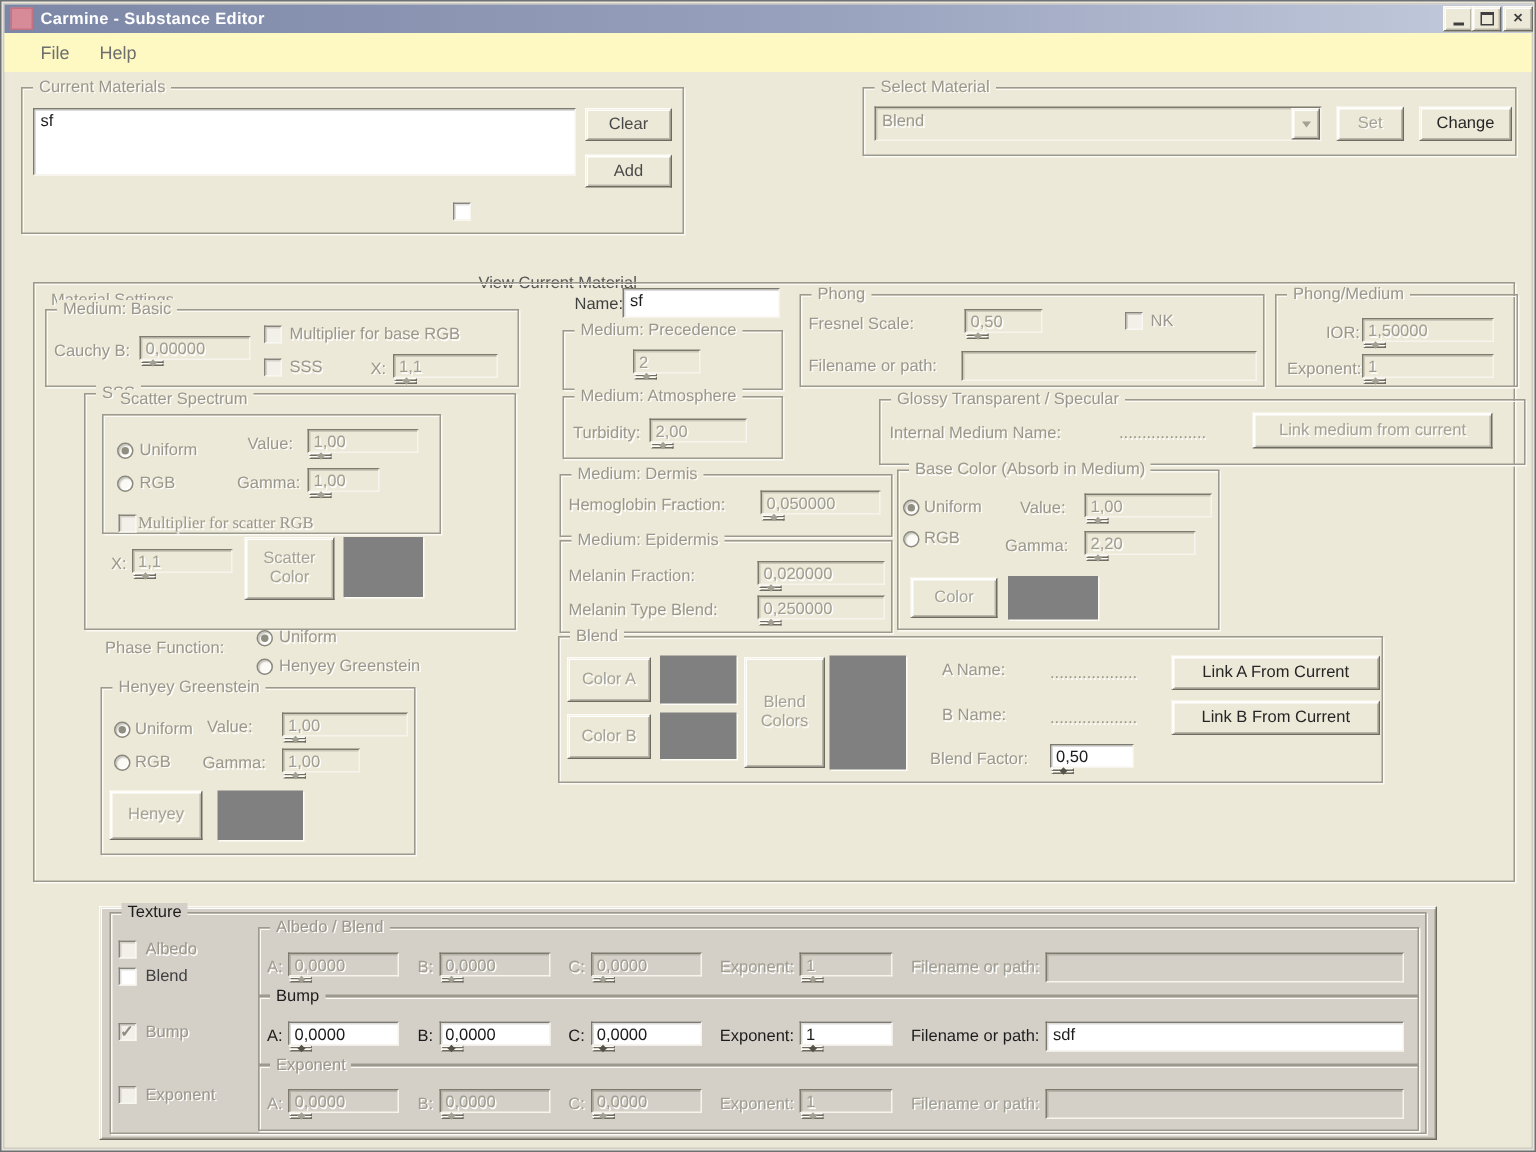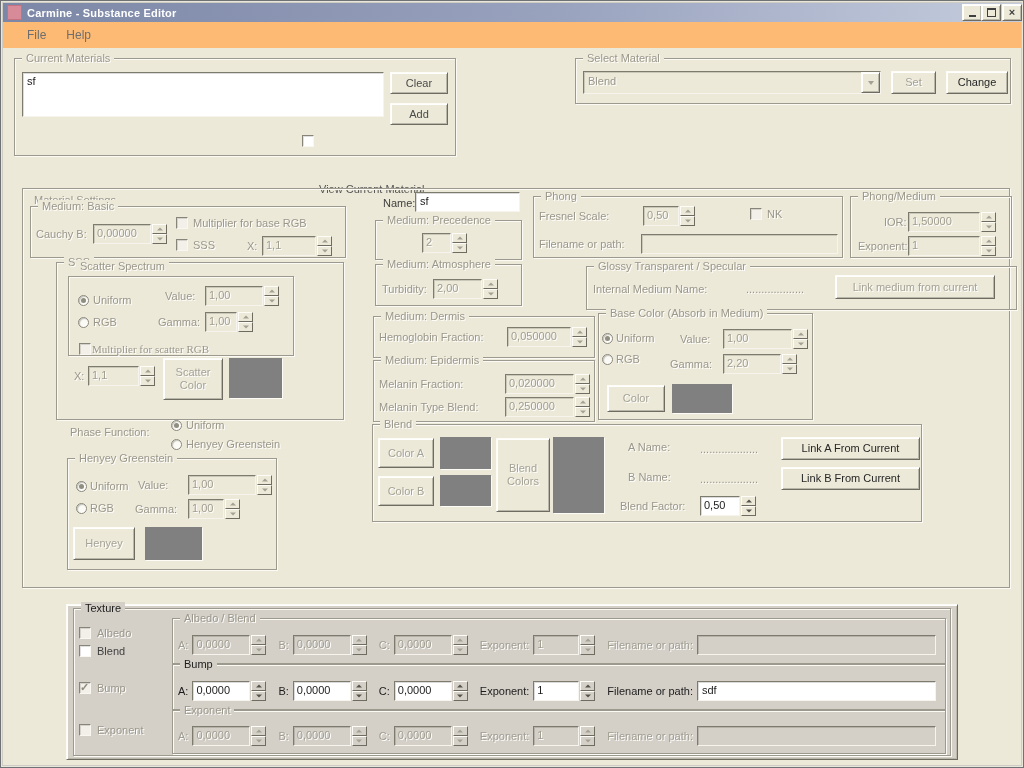--- a/index.html
+++ b/index.html
@@ -13,21 +13,21 @@
   .appicon{width:13px;height:13px;margin-left:4px;background:#d78b99;border:1px solid #c5717f;}
   .apptitle{color:#fff;font-weight:bold;font-size:11px;margin-left:5px;letter-spacing:.2px;}
   .wbtn{position:absolute;top:4px;width:18px;height:15px;background:#ECE9D8;
     border:1px solid;border-color:#fdfcf7 #6e6b60 #6e6b60 #fdfcf7;
     box-shadow:inset 1px 1px 0 #fff, inset -1px -1px 0 #b9b6aa;
     display:flex;align-items:center;justify-content:center;color:#3f3f3f;}
   .glyph-min{width:7px;height:2px;background:#3f3f3f;margin-top:7px;}
   .glyph-max{width:7px;height:6px;border:1px solid #3f3f3f;border-top-width:2px;}
   .glyph-close{font-size:11px;font-weight:bold;line-height:1;}
   
-  .menubar{position:absolute;left:3px;top:22px;right:3px;height:26px;background:#fdba74;
+  .menubar{position:absolute;left:3px;top:22px;right:3px;height:26px;background:#fef9c3;
     display:flex;align-items:center;padding-left:18px;box-sizing:border-box;}
   .menuitem{padding:2px 6px;color:#6e6e6e;font-size:12px;}
   
   .g{position:absolute;border:1px solid #9c9a8f;box-shadow:inset 1px 1px 0 #fbfaf5, 1px 1px 0 #fbfaf5;}
   .gl{position:absolute;padding:0 4px;background:var(--panel,#ECE9D8);white-space:nowrap;
       color:#9b978b;text-shadow:1px 1px 0 #fff;font-size:11px;}
   .gl.dark{color:#1c1c1c;text-shadow:none;}
   
   .lb{position:absolute;white-space:nowrap;color:#9b978b;text-shadow:1px 1px 0 #fff;font-size:11px;}
   .lb.dark{color:#3f3f3f;text-shadow:none;}
@@ -38,21 +38,21 @@
     box-shadow:inset 1px 1px 0 #fff, inset -1px -1px 0 #b9b6aa;
     color:#4a4a4a;font-size:11px;line-height:1.15;box-sizing:border-box;}
   .btn.dark{color:#262626;}
   .btn.dis{color:#a5a296;text-shadow:1px 1px 0 #fff;}
   
   .fld{position:absolute;background:#fff;border:1px solid;border-color:#7d7a6e #f6f4ec #f6f4ec #7d7a6e;
     box-shadow:inset 1px 1px 0 rgba(0,0,0,.14);padding:2px 4px;color:#1c1c1c;
     white-space:nowrap;overflow:hidden;box-sizing:border-box;font-size:11px;}
   .fld.dis{background:transparent;color:#a09d91;text-shadow:1px 1px 0 #fff;}
   
-  .spin{display:inline-flex;height:20px;box-sizing:border-box;}
+  .spin{display:inline-flex;height:20px;box-sizing:border-box;flex-direction:column;}
   .spin.abs{position:absolute;}
   .sfield{flex:1;background:#fff;border:1px solid;border-color:#7d7a6e #f6f4ec #f6f4ec #7d7a6e;
     box-shadow:inset 1px 1px 0 rgba(0,0,0,.14);padding:2px 3px;color:#1c1c1c;
     white-space:nowrap;overflow:hidden;box-sizing:border-box;}
   .spin.dis .sfield{background:transparent;color:#a09d91;text-shadow:1px 1px 0 #fff;}
   .sbtns{display:flex;flex-direction:column;width:15px;margin-left:1px;}
   .sb{flex:1;position:relative;background:var(--panel,#ECE9D8);
     border:1px solid;border-color:#fdfcf7 #6e6b60 #6e6b60 #fdfcf7;box-sizing:border-box;}
   .sb::before{content:"";position:absolute;left:50%;top:50%;transform:translate(-50%,-50%);
     width:0;height:0;border-left:3px solid transparent;border-right:3px solid transparent;}

